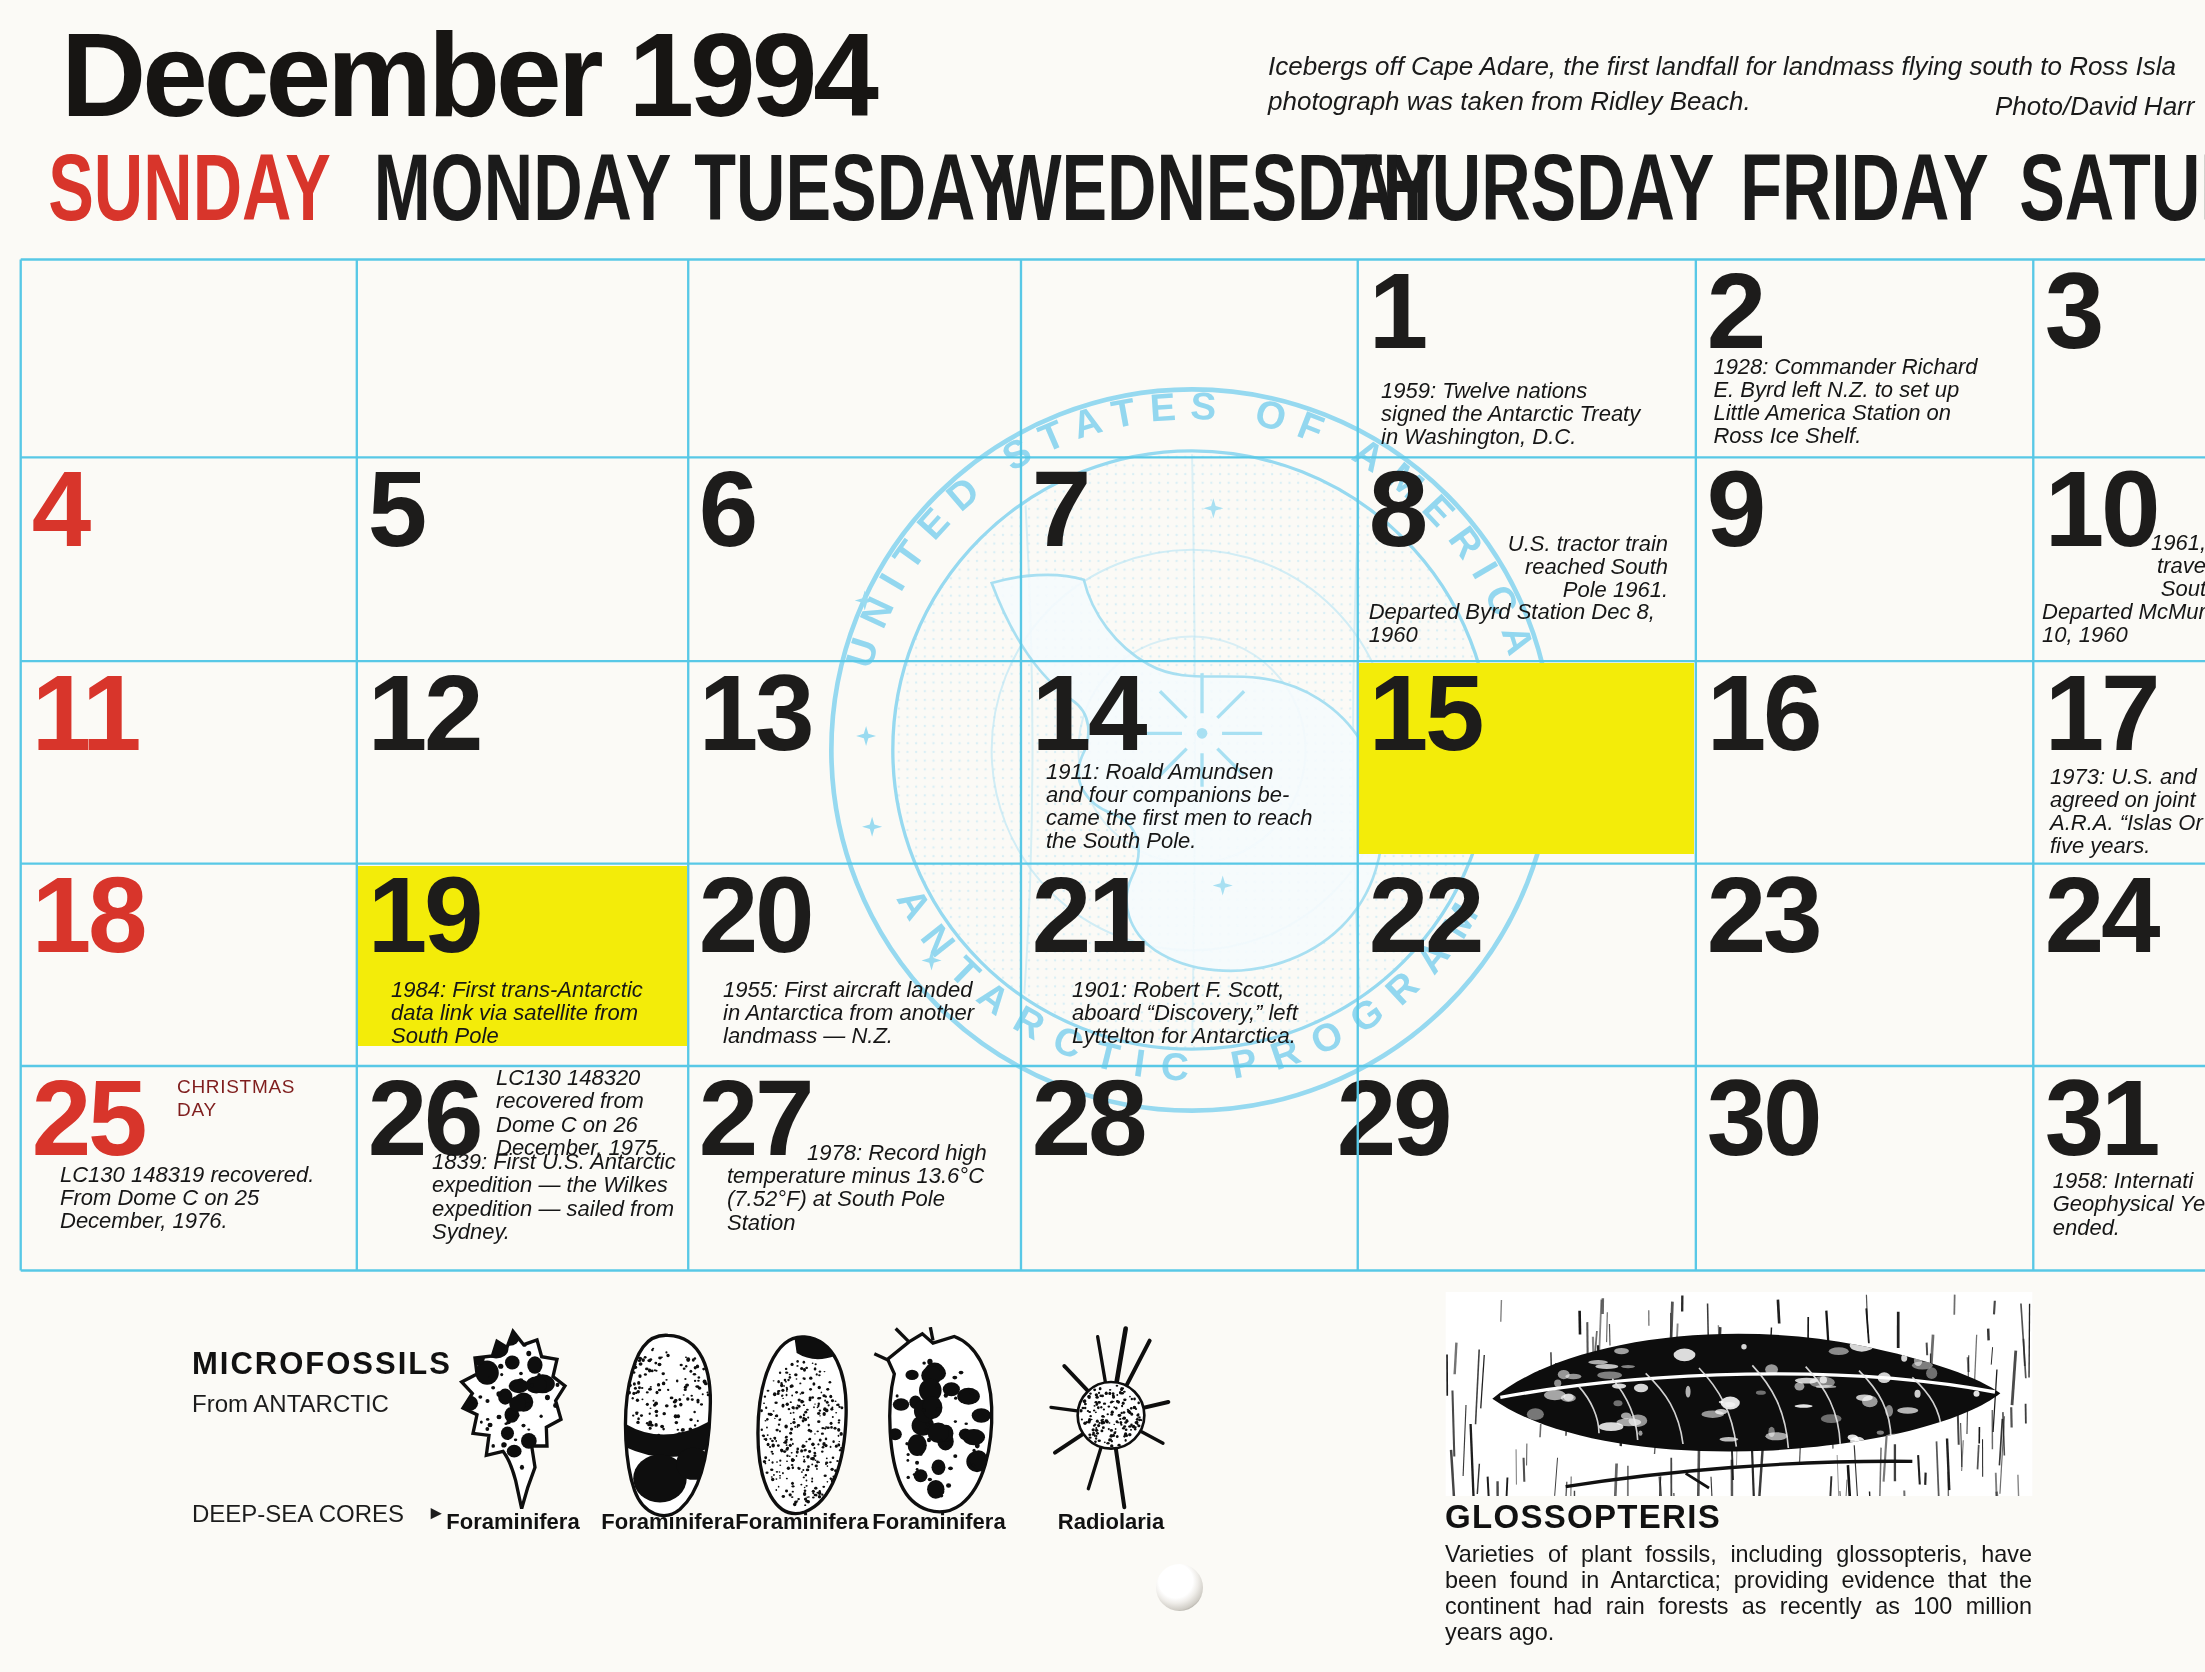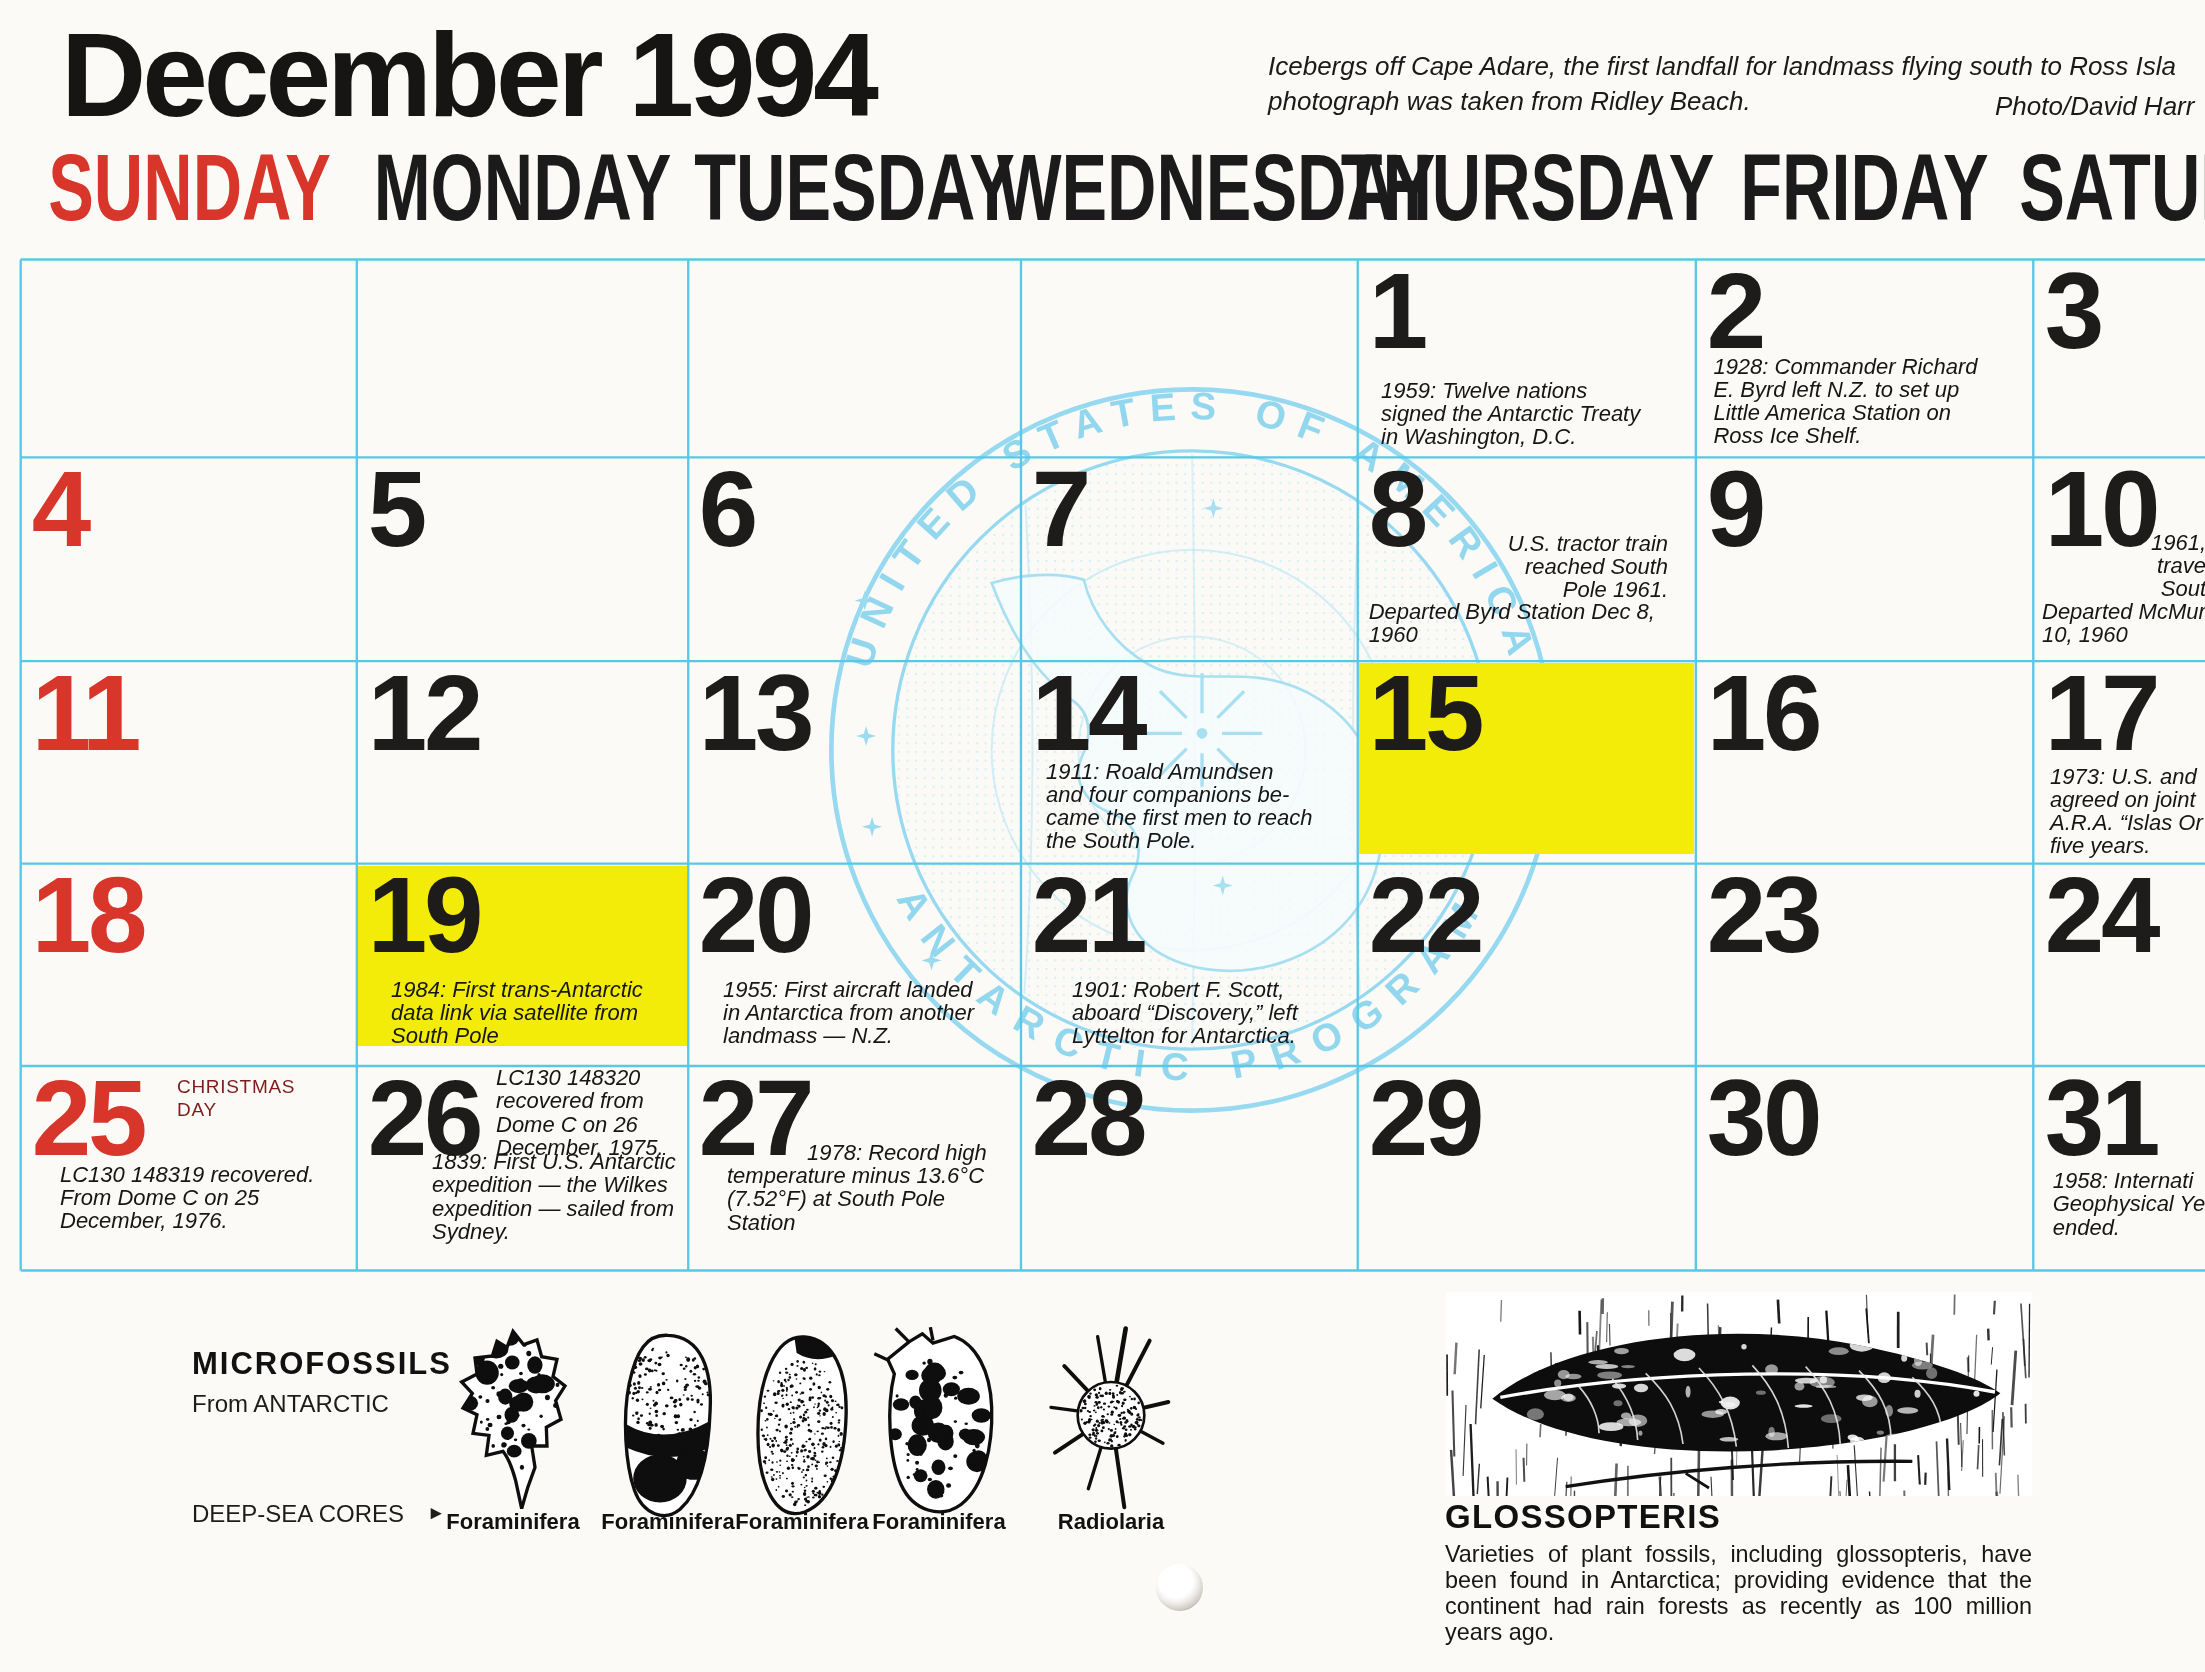--- a/index.html
+++ b/index.html
@@ -272,21 +272,21 @@
         </div>
         <div class="note" style="left: 39px; top: 98px; line-height: 23.4px;">
           <div>temperature minus 13.6°C</div>
           <div>(7.52°F) at South Pole</div>
           <div>Station</div>
         </div>
       </div>
       <div class="cell" style="left: 1021px; top: 1066px; width: 337px; height: 204px;">
         <div class="daynum">28</div>
       </div>
-      <div class="cell" style="left: 1358px; top: 1066px; width: 366px; height: 204px;">
+      <div class="cell" style="left: 1326px; top: 1066px; width: 366px; height: 204px;">
         <div class="daynum">29</div>
       </div>
       <div class="cell" style="left: 1696px; top: 1066px; width: 337px; height: 204px;">
         <div class="daynum">30</div>
       </div>
       <div class="cell" style="left: 2034px; top: 1066px; width: 339px; height: 204px;">
         <div class="daynum">31</div>
         <div class="note" style="left: 18.7px; top: 103px; line-height: 23.4px;">
           <div>1958: Internati</div>
           <div>Geophysical Ye</div>

